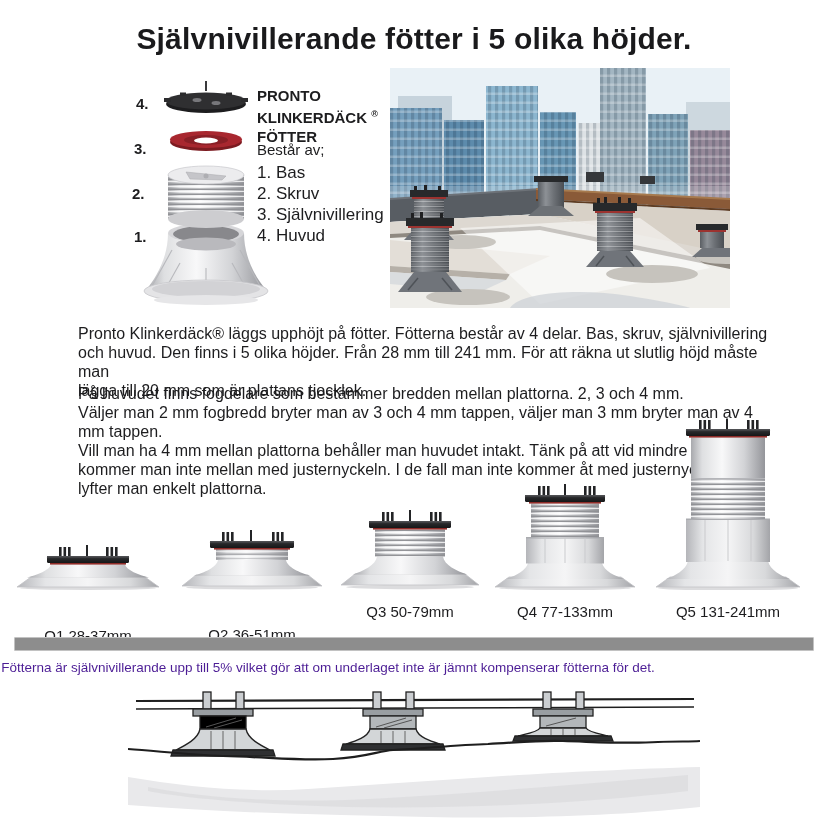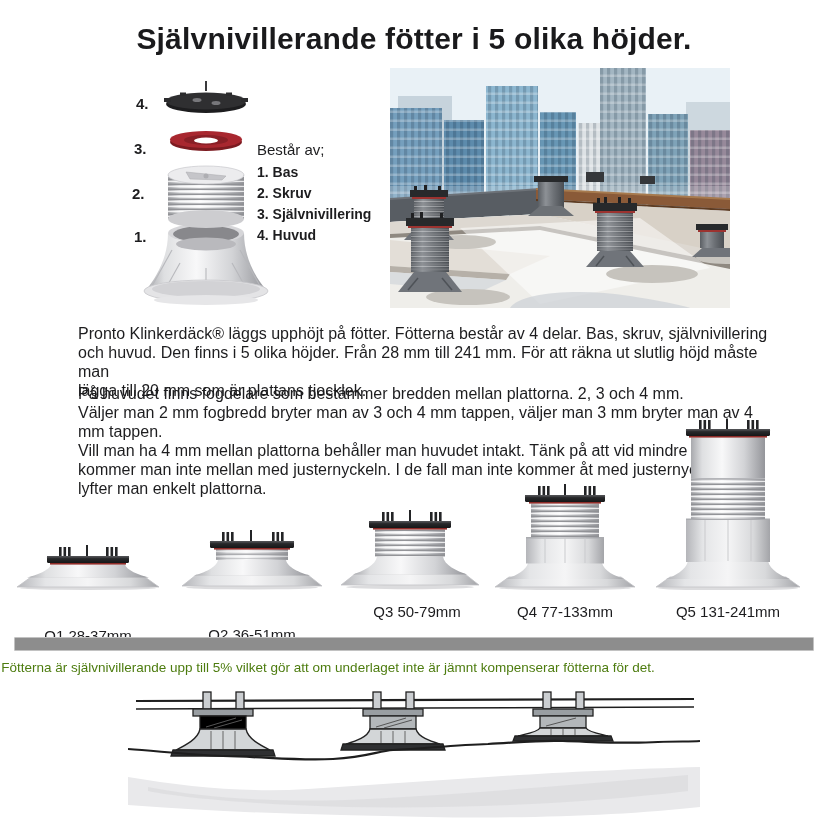--- a/index.html
+++ b/index.html
@@ -6,32 +6,32 @@
   .page{position:relative;width:828px;height:828px;background:#ffffff;overflow:hidden;
         font-family:"Liberation Sans",sans-serif;color:#1d1d1f;}
   .title{position:absolute;top:22px;left:0;width:828px;margin:0;text-align:center;
          font-size:30px;font-weight:700;letter-spacing:.2px;color:#1a1a1c;}
   .callout{position:absolute;font-size:15px;font-weight:700;}
   .c4{left:136px;top:95px;} .c3{left:134px;top:140px;} .c2{left:132px;top:185px;} .c1{left:134px;top:228px;}
   .diagram-svg{position:absolute;left:140px;top:78px;}
   .brand{position:absolute;left:257px;top:86px;font-size:15px;font-weight:700;line-height:19px;}
   .brand sup{font-size:9px;}
   .parts-heading{position:absolute;left:257px;top:141px;font-size:15px;font-weight:400;}
-  .parts-list{position:absolute;left:257px;top:162px;font-size:14px;font-weight:700;line-height:21px;}
+  .parts-list{position:absolute;left:257px;top:162px;font-size:17px;font-weight:400;line-height:21px;}
   .photo{position:absolute;left:390px;top:68px;}
   .para{position:absolute;left:78px;width:700px;font-size:16px;line-height:19px;white-space:pre-line;}
   .p1{top:324px;} .p2{top:384px;} .p3{top:479px;}
   .product{position:absolute;width:150px;margin:0;padding:0;}
   .pq1{left:13px;top:544px;} .pq2{left:177px;top:528px;} .pq3{left:335px;top:504px;}
   .pq4{left:490px;top:480px;} .pq5{left:653px;top:418px;}
   .plabel{position:absolute;top:603px;width:150px;text-align:center;font-size:15px;color:#1c1c1e;}
-  .lq1{left:13px;margin-top:24px;} .lq2{left:177px;margin-top:23px;} .lq3{left:342px;} .lq4{left:490px;} .lq5{left:653px;}
+  .lq1{left:13px;margin-top:24px;} .lq2{left:177px;margin-top:23px;} .lq3{left:335px;} .lq4{left:490px;} .lq5{left:653px;}
   .divider{position:absolute;left:14px;top:637px;width:798px;height:12px;background:#8d8d8d;
            border:1px solid #c2c2c2;border-radius:1px;}
-  .footer-note{position:absolute;left:0;top:660px;width:656px;text-align:center;font-size:13.5px;color:#4d7c0f;}
+  .footer-note{position:absolute;left:0;top:660px;width:656px;text-align:center;font-size:13.5px;color:#4c1d95;}
   .sketch{position:absolute;left:128px;top:687px;}
   svg{display:block;}
 </style>
 </head>
 <body>
 
 <svg width="0" height="0" style="position:absolute" aria-hidden="true">
   <defs>
     <linearGradient id="cylG" x1="0" y1="0" x2="1" y2="0">
       <stop offset="0" stop-color="#a8a9ad"></stop>
@@ -117,20 +117,25 @@
       <ellipse cx="66" cy="23" rx="40" ry="8.5" fill="#2f2f31"></ellipse>
       <rect x="24" y="20" width="7" height="4" fill="#2b2b2d"></rect>
       <rect x="101" y="20" width="7" height="4" fill="#2b2b2d"></rect>
       <rect x="40" y="14.5" width="6" height="3.5" fill="#2b2b2d"></rect>
       <rect x="86" y="14.5" width="6" height="3.5" fill="#2b2b2d"></rect>
       <ellipse cx="57" cy="22" rx="4.5" ry="2" fill="#77777b"></ellipse>
       <ellipse cx="76" cy="25" rx="4.5" ry="2" fill="#77777b"></ellipse>
     </g>
   </svg>
 
+  <div class="brand">
+    <div>PRONTO</div>
+    <div><span>KLINKERDÄCK</span> <sup>®</sup></div>
+    <div>FÖTTER</div>
+  </div>
   <div class="parts-heading">Består av;</div>
   <div class="parts-list">
     <div>1. Bas</div>
     <div>2. Skruv</div>
     <div>3. Självnivillering</div>
     <div>4. Huvud</div>
   </div>
 
   <svg class="photo" width="340" height="240" viewBox="0 0 340 240">
     <rect x="0" y="0" width="340" height="150" fill="#e9f1f6"></rect>

